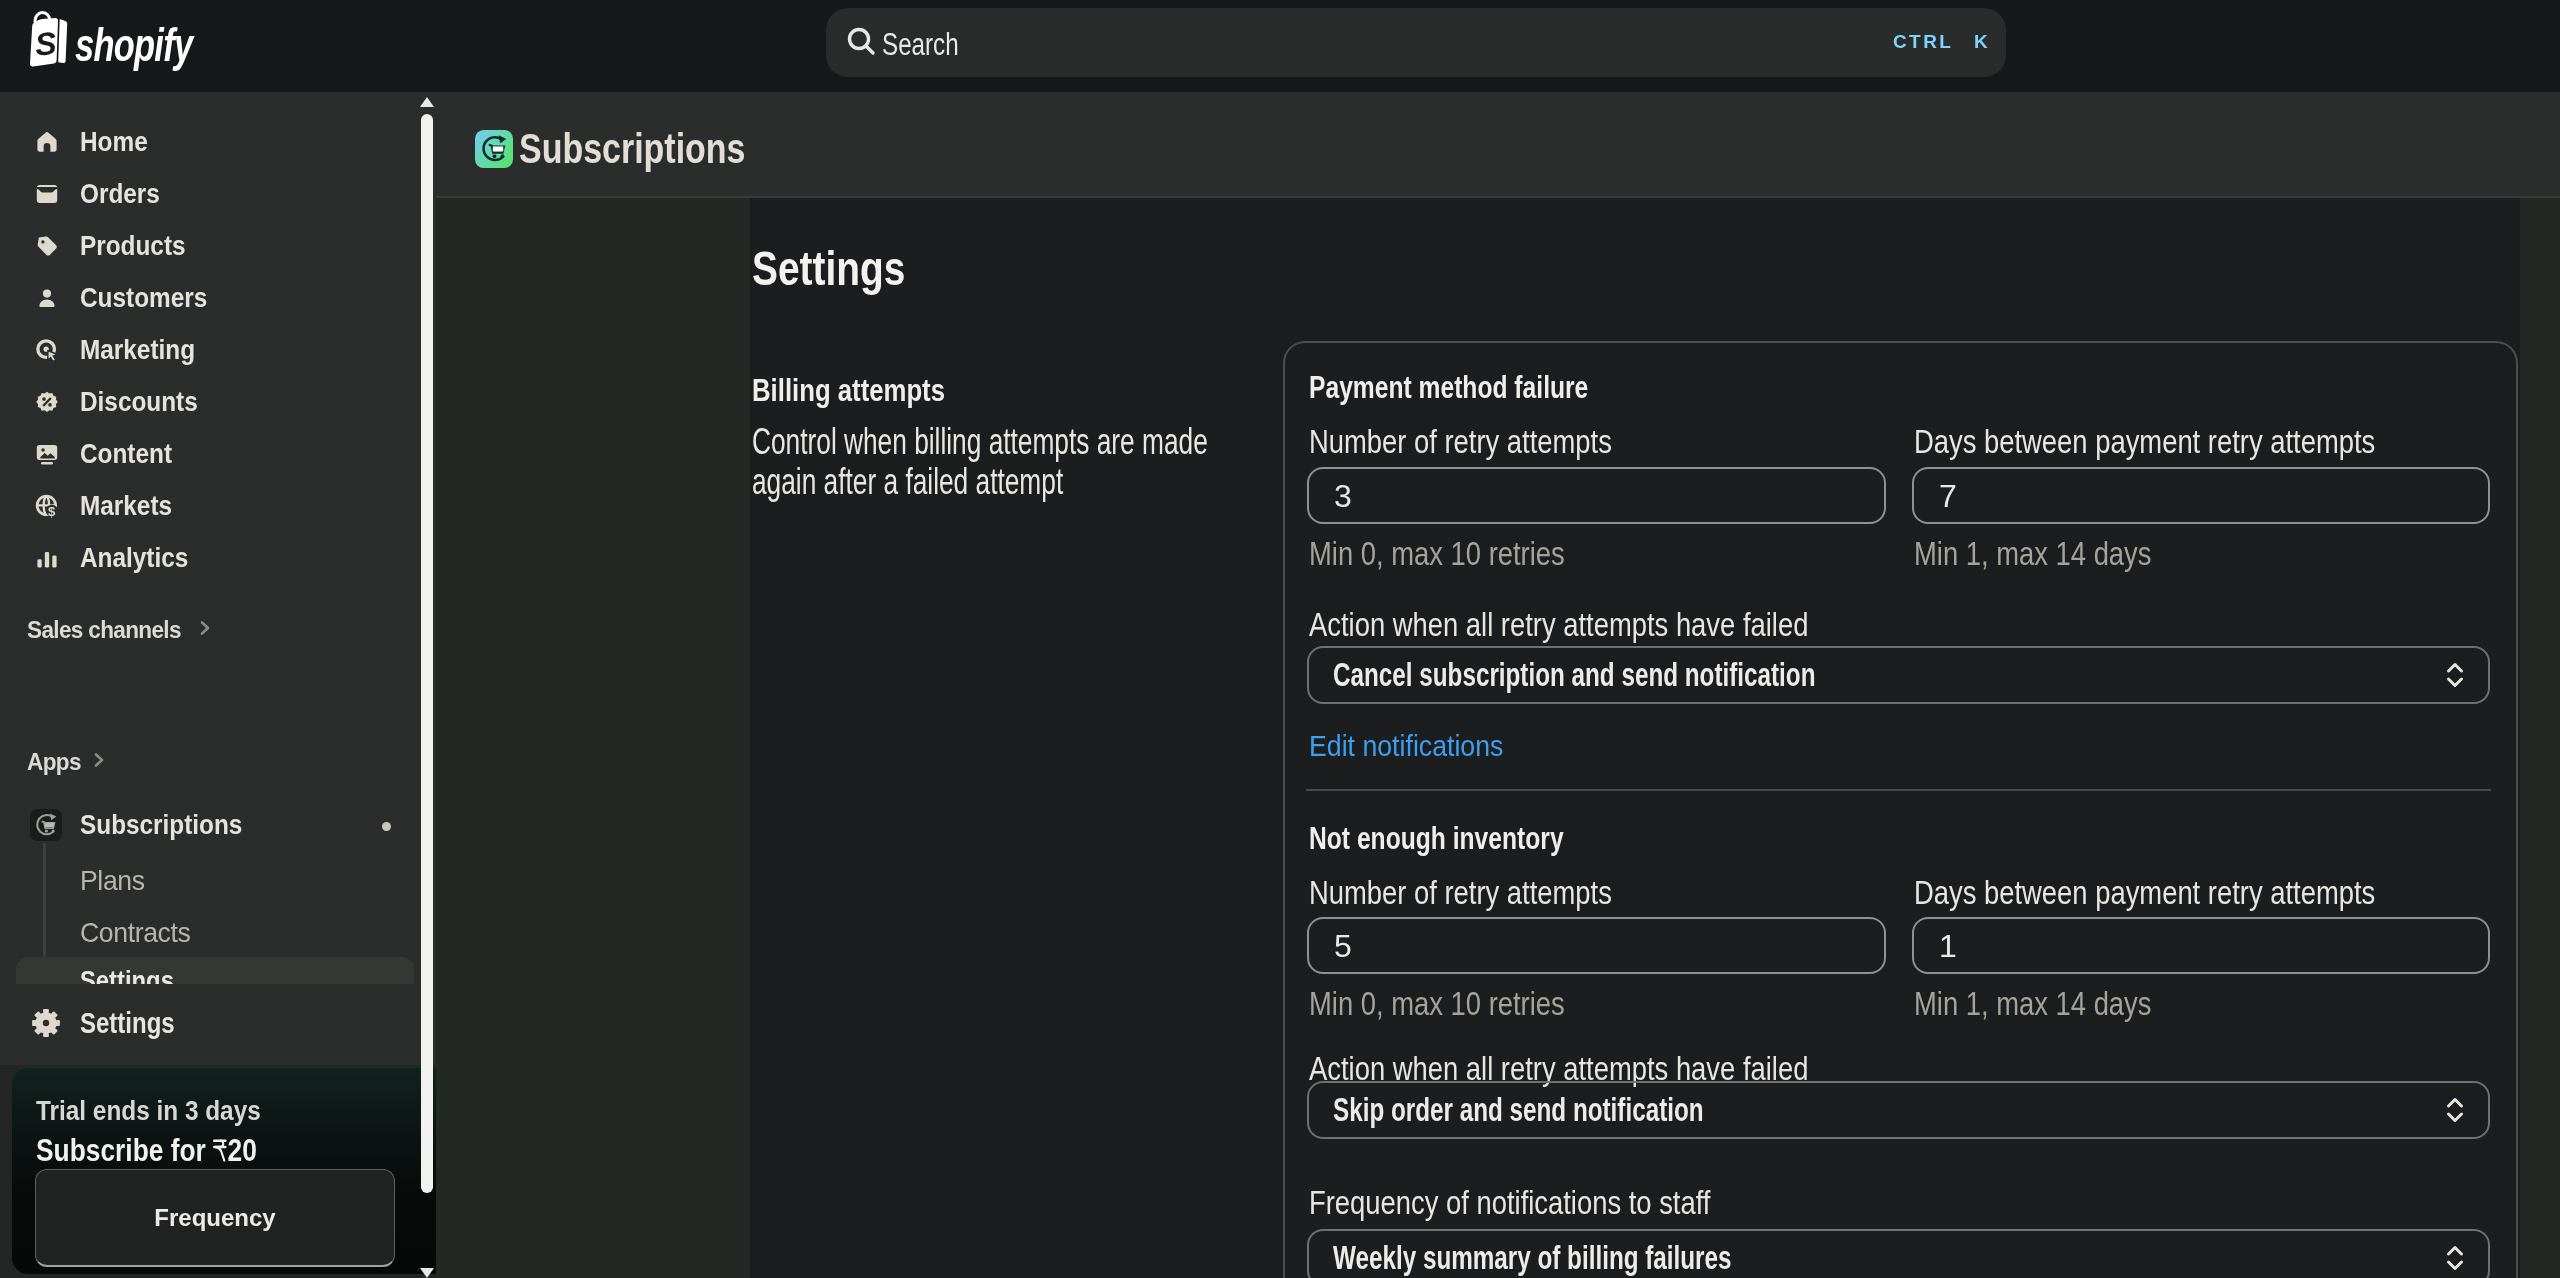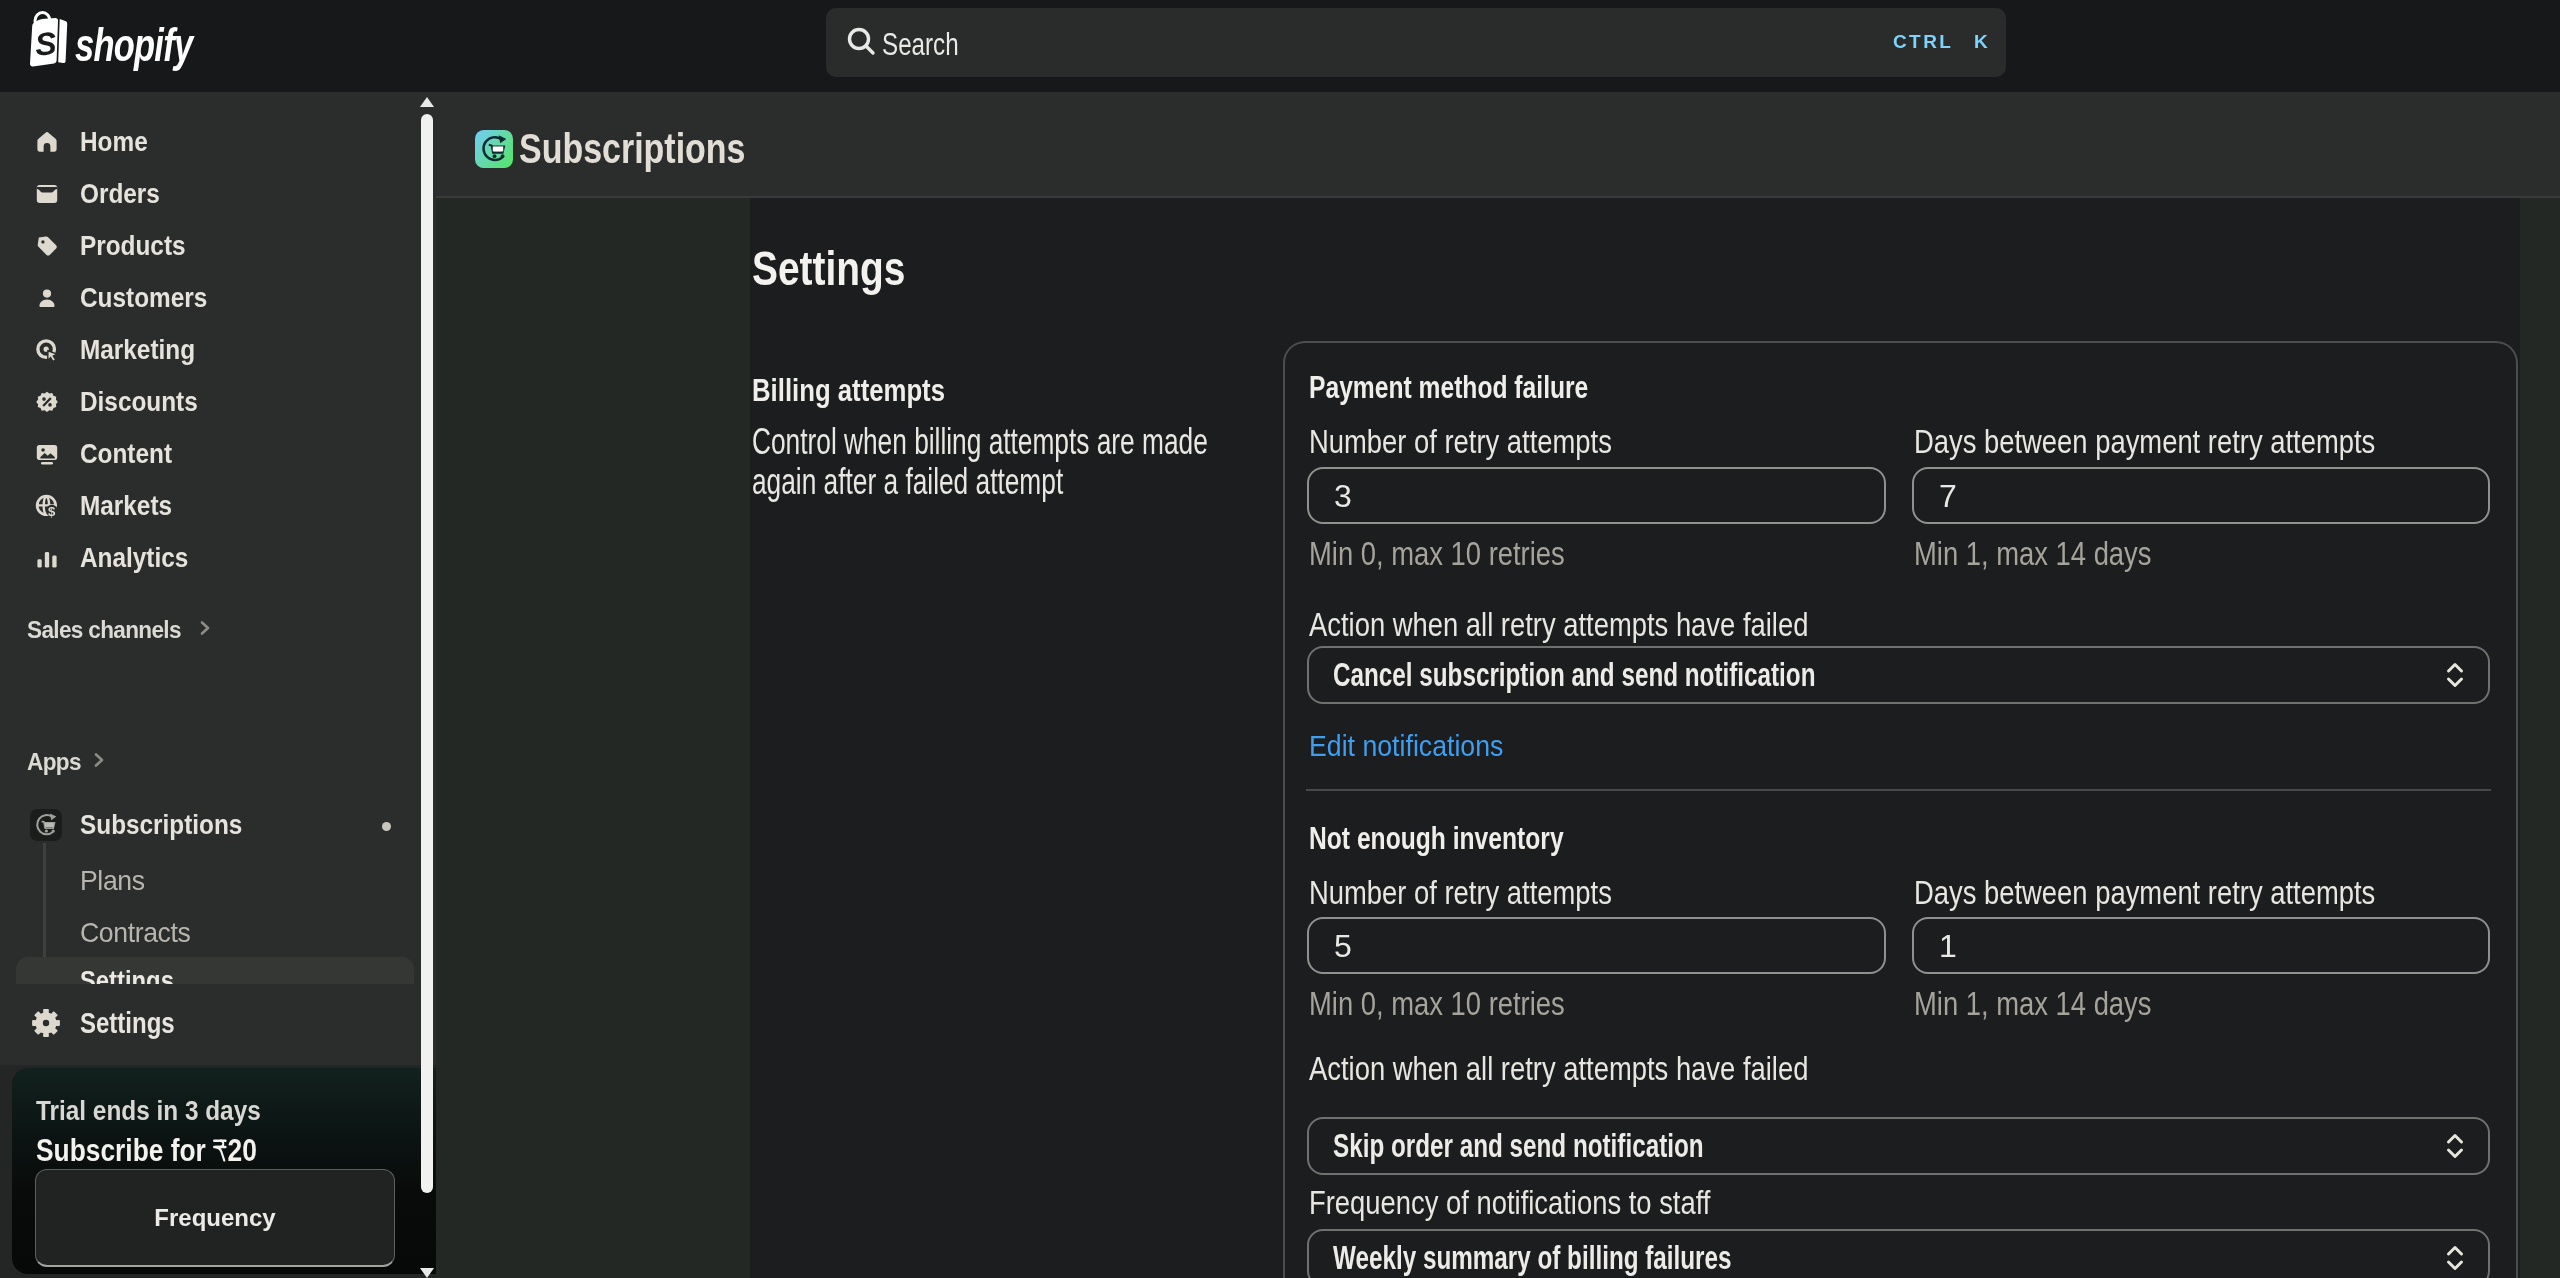--- a/index.html
+++ b/index.html
@@ -1,19 +1,19 @@
 <!DOCTYPE html>
 <html><head><meta charset="utf-8">
 <style>
 *{margin:0;padding:0;box-sizing:border-box;}
 html,body{width:2560px;height:1278px;overflow:hidden;background:#17181a;font-family:"Liberation Sans",sans-serif;}
 body{position:relative;}
 
 #topbar{position:absolute;left:0;top:0;width:2560px;height:92px;background:#17181a;}
-#search{position:absolute;left:826px;top:8px;width:1180px;height:69px;border-radius:10px;background:#292c2b;}
+#search{position:absolute;left:826px;top:8px;width:1180px;height:69px;border-radius:22px;background:#292c2b;}
 #search .stext{position:absolute;top:19px;font-size:31px;color:#e9e9e7;left:56px;transform:scaleX(.78);transform-origin:0 0;}
 #search .ctrl{position:absolute;top:23px;font-size:19px;font-weight:bold;color:#7dd3fc;letter-spacing:2.4px;}
 
 #sidebar{position:absolute;left:0;top:92px;width:436px;height:1186px;background:#2a2d2b;}
 #navclip{position:absolute;left:0;top:0;width:436px;height:892px;overflow:hidden;}
 .nrow{position:absolute;left:0;width:352px;height:52px;}
 .nrow .txt{position:absolute;left:80px;top:50%;transform:translateY(-50%) scaleX(.87);transform-origin:0 50%;font-size:28px;font-weight:bold;color:#e6e3dd;}
 .nrow svg{position:absolute;left:35px;top:50%;transform:translateY(-50%);}
 .nrow .sq{position:absolute;left:30px;top:50%;transform:translateY(-50%);}
 .sublbl{position:absolute;left:27px;font-size:24px;font-weight:bold;color:#dcdad5;letter-spacing:-0.7px;transform:scaleX(.94);transform-origin:0 0;}
@@ -263,21 +263,21 @@
 <div class="flabel" style="left:1914px;top:876px;">Days between payment retry attempts</div>
 <div class="inp" style="left:1307px;top:917px;width:579px;">
     <span>5</span>
   </div>
 <div class="inp" style="left:1912px;top:917px;width:578px;">
     <span>1</span>
   </div>
 <div class="fhelp" style="left:1309px;top:987px;">Min 0, max 10 retries</div>
 <div class="fhelp" style="left:1914px;top:987px;">Min 1, max 14 days</div>
 <div class="flabel" style="left:1309px;top:1052px;">Action when all retry attempts have failed</div>
-<div class="sel" style="top:1117px;">
+<div class="sel" style="top:1081px;">
   <span class="stxt">Skip order and send notification</span>
   <svg width="26" height="30" viewBox="0 0 26 30">
       <g stroke="#e6e6da" stroke-width="3" fill="none" stroke-linecap="round" stroke-linejoin="round">
         <path d="M6.5 11 L13 4.5 L19.5 11"></path>
         <path d="M6.5 19 L13 25.5 L19.5 19"></path>
       </g>
     </svg>
 </div>
 <div class="flabel" style="left:1309px;top:1186px;">Frequency of notifications to staff</div>
 <div class="sel" style="top:1229px;">

